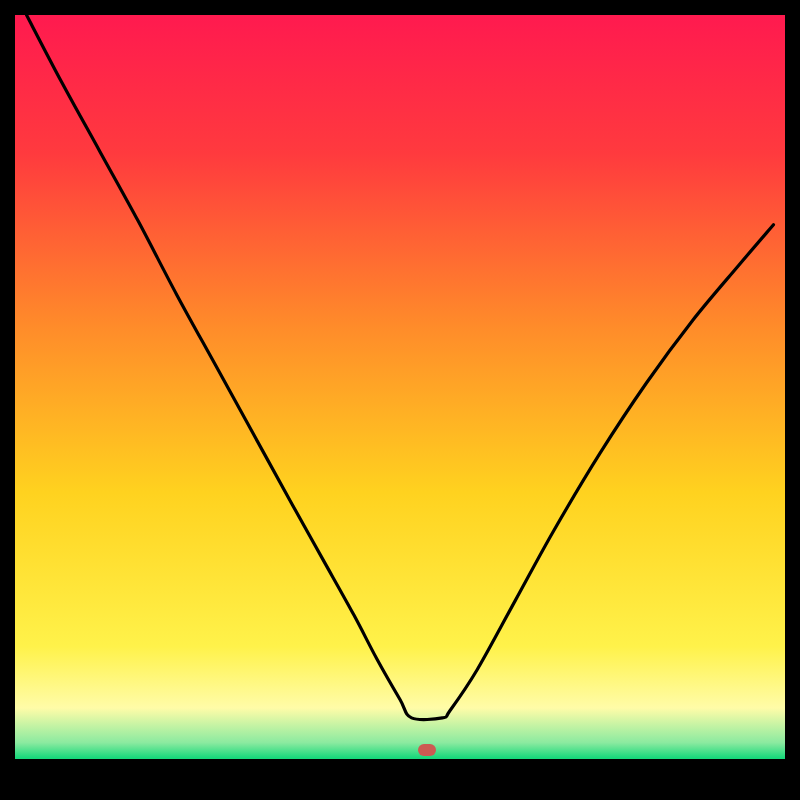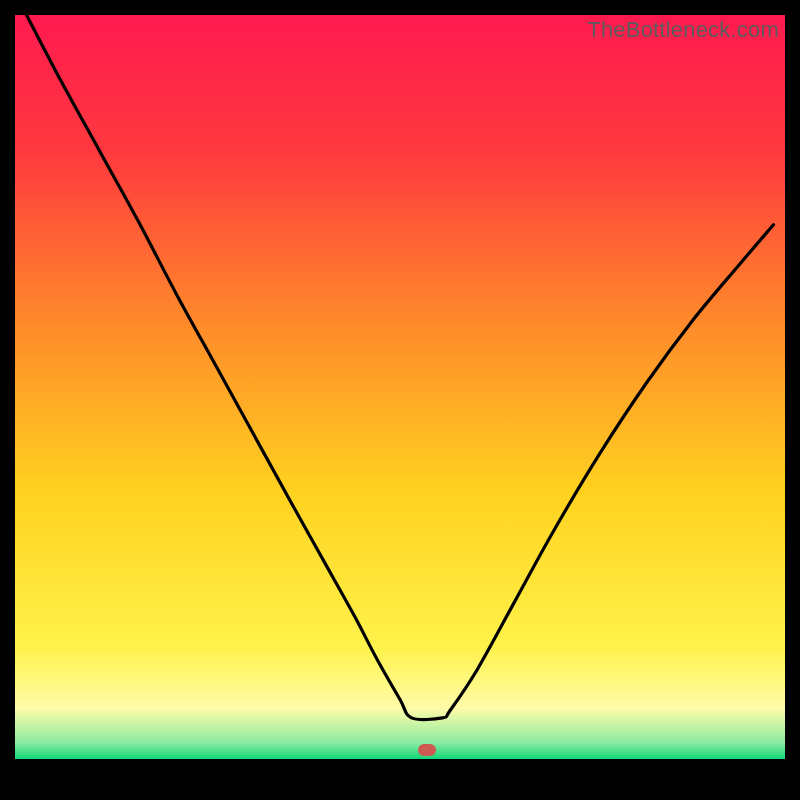--- a/index.html
+++ b/index.html
@@ -59,16 +59,15 @@
           <stop offset="90%" stop-color="#fffca8"></stop>
           <stop offset="94.5%" stop-color="#8beaa0"></stop>
           <stop offset="96.5%" stop-color="#17d87b"></stop>
         </linearGradient>
     </defs>
     <rect id="bg-rect" x="0" y="0" width="770" height="770" fill="url(#bg-grad)"></rect>
     <path id="curve-path" fill="none" stroke="#000000" stroke-width="3.2" stroke-linejoin="round" stroke-linecap="round" d="M 11.55 0.00 C 17.32 11.04, 34.01 43.55, 46.20 66.24 C 58.39 88.93, 71.87 112.85, 84.70 136.16 C 97.53 159.47, 110.37 182.16, 123.20 206.08 C 136.03 230.00, 148.87 255.76, 161.70 279.68 C 174.53 303.60, 187.37 326.29, 200.20 349.60 C 213.03 372.91, 225.87 396.21, 238.70 419.52 C 251.53 442.83, 265.65 468.59, 277.20 489.44 C 288.75 510.29, 297.73 526.24, 308.00 544.64 C 318.27 563.04, 329.82 583.28, 338.80 599.84 C 347.78 616.40, 354.20 629.89, 361.90 644.00 C 369.60 658.11, 379.23 674.67, 385.00 684.48 C 390.77 694.29, 389.49 699.81, 396.55 702.88 C 403.61 705.95, 420.93 704.11, 427.35 702.88 C 433.77 701.65, 429.27 703.49, 435.05 695.52 C 440.82 687.55, 451.09 673.44, 462.00 655.04 C 472.91 636.64, 487.67 608.43, 500.50 585.12 C 513.33 561.81, 524.88 539.73, 539.00 515.20 C 553.12 490.67, 569.80 462.45, 585.20 437.92 C 600.60 413.39, 616.00 390.08, 631.40 368.00 C 646.80 345.92, 662.20 325.07, 677.60 305.44 C 693.00 285.81, 710.32 266.19, 723.80 250.24 C 737.27 234.29, 752.68 216.51, 758.45 209.76 "></path>
     <rect id="baseline" x="0" width="770" height="26" fill="#000" y="744"></rect>
   </svg>
 
-  <div class="watermark">TheBottleneck.com</div>
 
   <div id="marker" class="marker" style="background: rgb(204, 90, 82); left: 411.95px; top: 735.35px;"></div>
 </div>
 
 </body></html>

